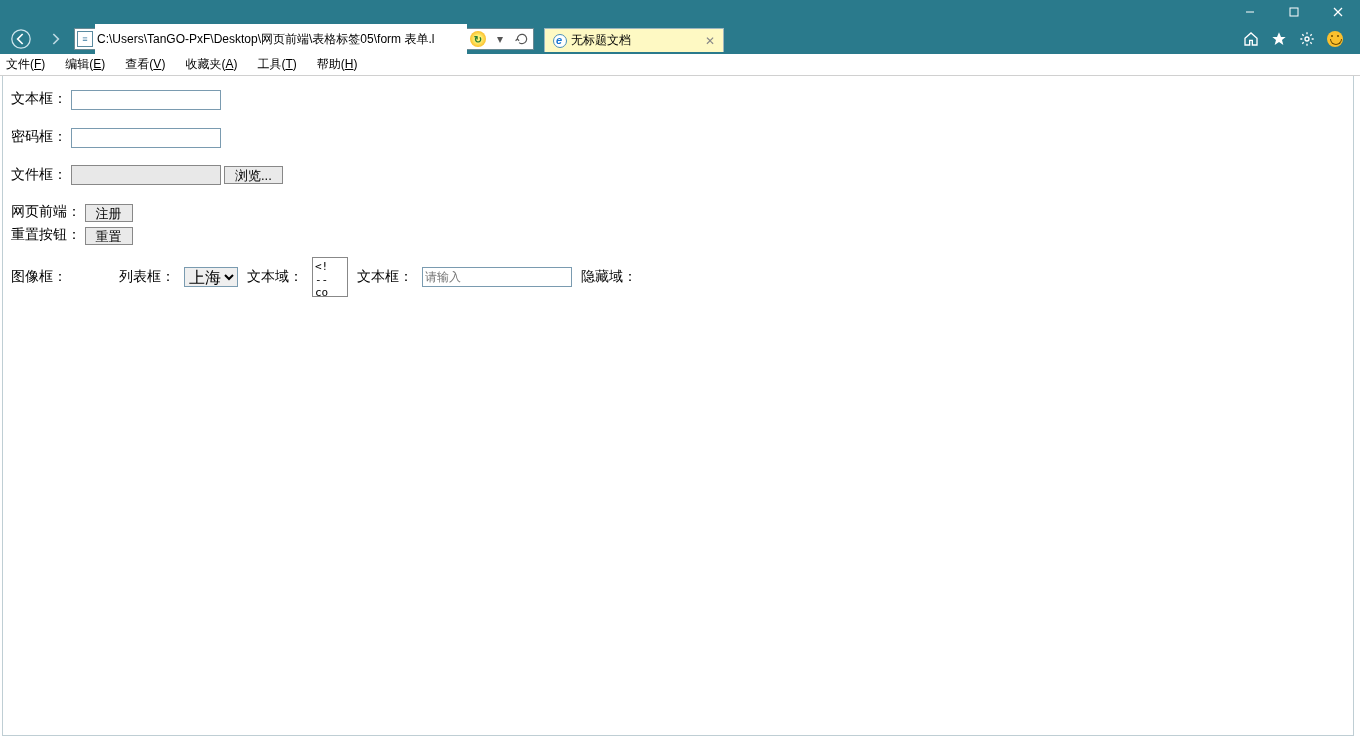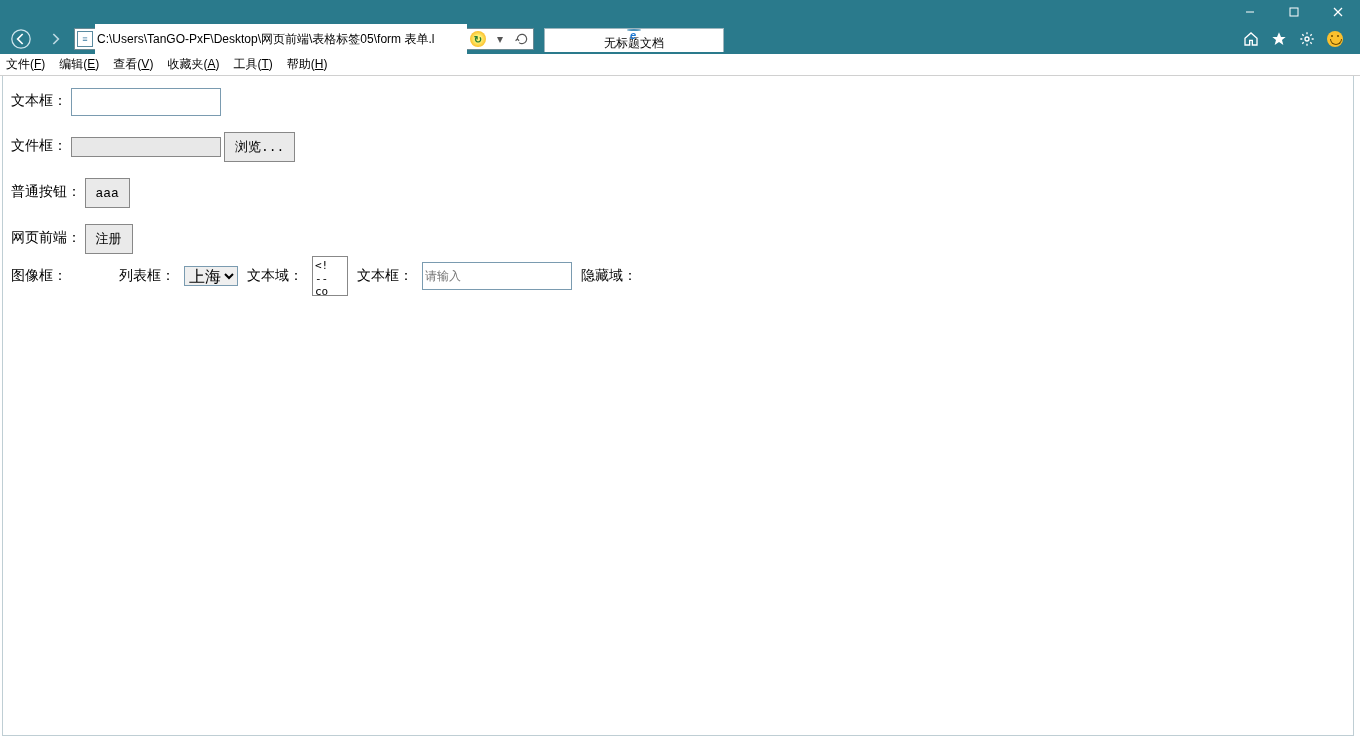--- a/index.html
+++ b/index.html
@@ -86,31 +86,30 @@
   display:flex;align-items:center;justify-content:center;
   font-size:10px;color:#2e7d32;font-weight:bold;
 }
 .tab-bar {
   margin-left: 6px;
   display: flex;
   align-items: flex-end;
   height: 26px;
 }
 .tab {
-  background: #ffffff;
+  background: #fef9c3;
   border: 1px solid #9eb6be;
   border-bottom: none;
   height: 24px;
   padding: 0 8px;
   display: flex;
   align-items: center;
   gap: 4px;
   min-width: 180px;
   font-size: 12px;
-  flex-direction: column;
 }
 .tab .ie-icon {
   width: 14px; height: 14px;
   border-radius: 50%;
   background: #fff;
   border: 1px solid #4a90b8;
   position: relative;
 }
 .tab .ie-icon::after {
   content: "e";
@@ -146,60 +145,60 @@
   content:"";position:absolute;left:3px;top:8px;width:10px;height:5px;
   border:1.5px solid #6b4a00;border-top:none;border-radius:0 0 10px 10px;
 }
 .menubar {
   height: 22px;
   background: #fff;
   border-bottom: 1px solid #d0d0d0;
   display: flex;
   align-items: center;
   padding: 0 6px;
-  gap: 14px;
+  gap: 20px;
   font-size: 12px;
 }
 .menubar .mi u { text-decoration: underline; }
 .content {
   flex: 1;
   background: #fff;
   border: 1px solid #bfced4;
   border-top: none;
   margin: 0 6px 2px 2px;
   padding: 12px 8px;
   font-size: 14px;
   font-family: "SimSun","宋体",serif;
   overflow: auto;
 }
 .content p { margin: 0 0 16px 0; line-height: 1.5; }
 .row-tight p { margin: 0 0 2px 0; }
 .txt {
   border: 1px solid #7a9bb0;
-  height: 28px;
+  height: 20px;
   width: 150px;
   font-size: 12px;
   padding: 0 2px;
   vertical-align: middle;
 }
 .file-disp {
   border: 1px solid #888;
   background: #e8e8e8;
   height: 20px;
   width: 150px;
   display: inline-block;
   vertical-align: middle;
 }
 .btn {
   background: #eaeaea;
   border: 1px solid #888;
-  height: 30px;
+  height: 18px;
   padding: 0 10px;
   font-size: 13px;
-  font-family: Liberation Mono, monospace;
+  font-family: Liberation Sans, sans-serif;
   vertical-align: middle;
 }
 input[type=checkbox], input[type=radio] { vertical-align: middle; margin: 0 2px; }
 select {
   border: 1px solid #7a9bb0;
   height: 20px;
   font-size: 16px;
   vertical-align: middle;
 }
 .textarea {
@@ -311,38 +310,42 @@
     <span class="mi">帮助(<u>H</u>)</span>
   </div>
 
   <div class="content">
 
     <p>
       <span>文本框：</span>
       <input type="text" class="txt" style="">
     </p>
 
+    <p>
+      <span>密码框：</span>
+      <input type="password" class="txt" style="">
+    </p>
 
     <p>
       <span>文件框：</span>
       <span class="file-disp"></span>
       <button class="btn">浏览...</button>
     </p>
 
 
 
-    <p>
-      <span>普通按钮：</span>
-      <button class="btn">aaa</button>
-    </p>
 
     <div class="row-tight">
       <p>
         <span>网页前端：</span>
         <button class="btn">注册</button>
+      </p>
+      <p style="margin-bottom:12px;">
+        <span>重置按钮：</span>
+        <button class="btn">重置</button>
       </p>
     </div>
 
     <div class="inline-row">
       <span>图像框：</span>
       <span class="img-placeholder"></span>
       &nbsp;&nbsp;
       <span>列表框：</span>
       <select>
         <option>上海</option>

